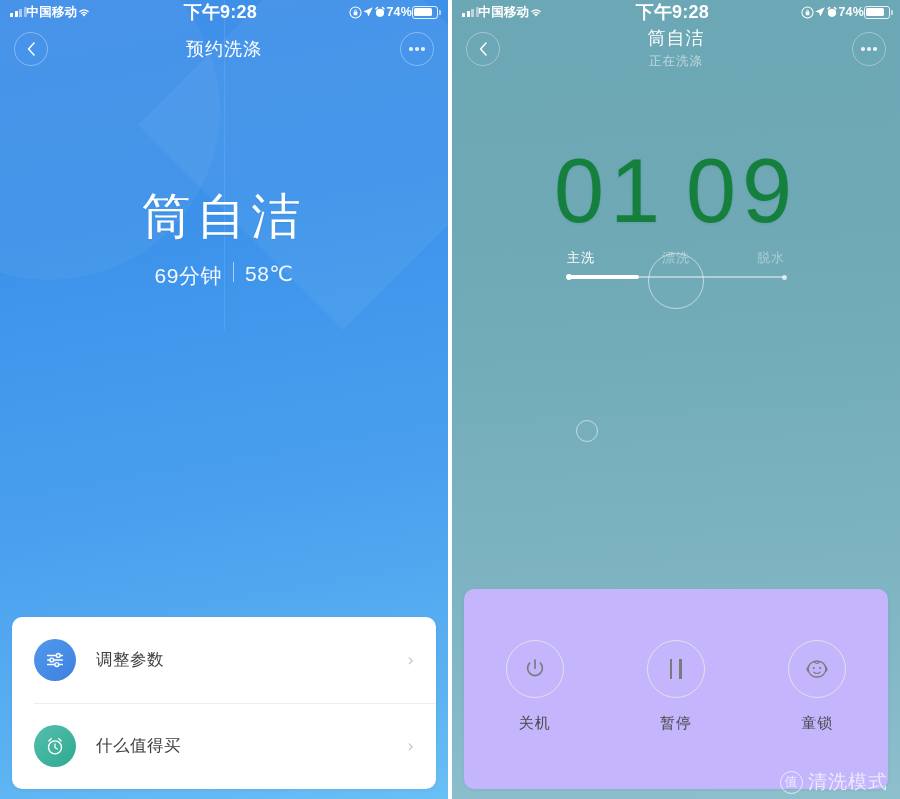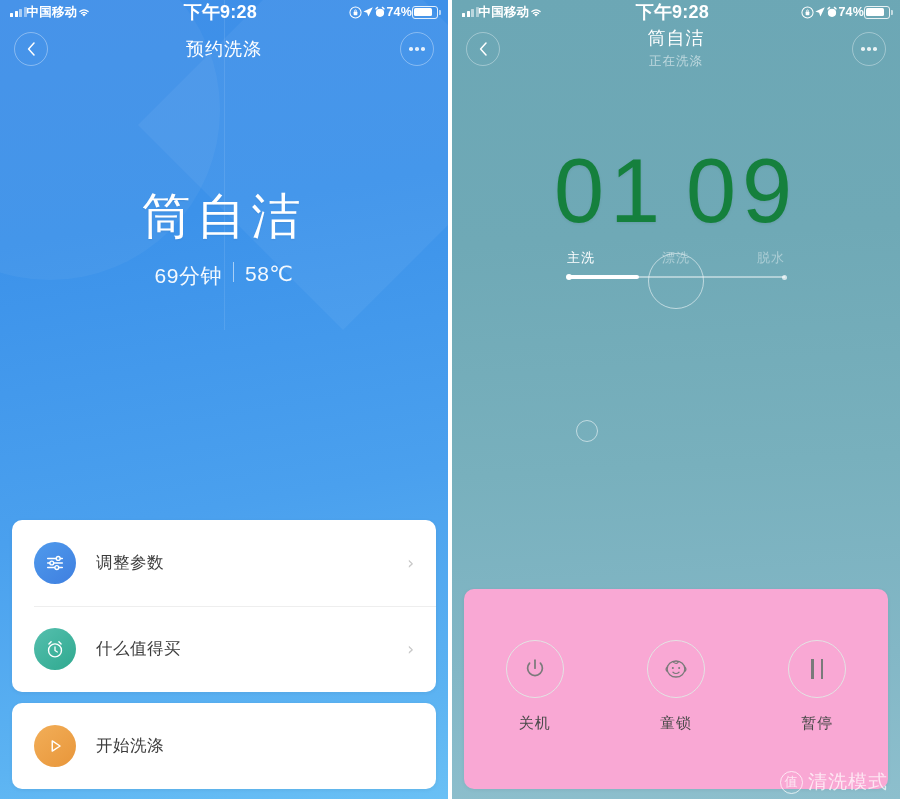--- a/index.html
+++ b/index.html
@@ -314,21 +314,21 @@
     top: -22px;
     transform: translateX(-50%);
   }
 
   
   .control-card {
     position: absolute;
     left: 12px; right: 12px;
     bottom: 10px;
     z-index: 6;
-    background: #f9a8d4;
+    background: #c4b5fd;
     border-radius: 10px;
     box-shadow: 0 1px 4px rgba(0,0,0,0.06);
     height: 194px;
     display: flex;
     align-items: center;
     justify-content: space-around;
     padding-bottom: 6px;
   }
   .ctl {
     display:flex; flex-direction:column; align-items:center;
@@ -476,30 +476,20 @@
               <path d="M13 10.8v3.9l2.5 1.5" stroke="#fff" stroke-width="1.4" fill="none" stroke-linecap="round" stroke-linejoin="round"></path>
               <path d="M6.4 7.6 8.8 5.2M19.6 7.6 17.2 5.2" stroke="#fff" stroke-width="1.5" stroke-linecap="round" fill="none"></path>
             </svg>
           </div>
           <div class="row-label">什么值得买</div>
           <div class="chev">›</div>
         </div>
 
       </div>
 
-      <div class="card">
-        <div class="row">
-          <div class="row-icon" style="background:linear-gradient(140deg,#f2ae58,#e8963a);">
-            <svg width="22" height="22" viewBox="0 0 24 24">
-              <path d="M9 6.5 17.5 12 9 17.5z" fill="none" stroke="#fff" stroke-width="1.6" stroke-linejoin="round"></path>
-            </svg>
-          </div>
-          <div class="row-label">开始洗涤</div>
-        </div>
-      </div>
     </div>
   </div>
 
   <div class="panel right">
     <div class="bg-teal"></div>
     <div class="deco">
       <div class="bubble" style="left:124px;top:420px;width:20px;height:20px;"></div>
     </div>
 
     <div class="statusbar">
@@ -579,45 +569,45 @@
 
     <div class="control-card">
       <div class="ctl">
         <div class="ctl-circle">
           <svg width="26" height="26" viewBox="0 0 26 26">
             <path d="M13 4.2v8" stroke="#7a7a7a" stroke-width="1.7" stroke-linecap="round" fill="none"></path>
             <path d="M7.6 7.1a7.4 7.4 0 1 0 10.8 0" stroke="#7a7a7a" stroke-width="1.7" fill="none" stroke-linecap="round"></path>
           </svg>
         </div>
         <div class="ctl-label">关机</div>
+      </div>
+
+      <div class="ctl">
+        <div class="ctl-circle">
+          <span class="pause-bars">
+              <i></i>
+              <i></i>
+            </span>
+        </div>
+        <div class="ctl-label">暂停</div>
       </div>
 
       <div class="ctl">
         <div class="ctl-circle">
           <svg width="30" height="28" viewBox="0 0 32 30">
             <path d="M6.5 15a9.5 8.6 0 1 1 19 0 9.5 8.6 0 1 1-19 0z" stroke="#7a7a7a" stroke-width="1.4" fill="none"></path>
             <path d="M6.6 13.2a2.6 2.6 0 0 0 0 4.4M25.4 13.2a2.6 2.6 0 0 1 0 4.4" stroke="#7a7a7a" stroke-width="1.4" fill="none"></path>
             <circle cx="12.6" cy="14" r="1.1" fill="#7a7a7a"></circle>
             <circle cx="19.4" cy="14" r="1.1" fill="#7a7a7a"></circle>
             <path d="M12.8 18.4a4.6 4.6 0 0 0 6.4 0" stroke="#7a7a7a" stroke-width="1.4" fill="none" stroke-linecap="round"></path>
             <path d="M13.2 7.6c1.2 1 2 1.4 2.9 1.4M18.6 7.4c-.8 1-1.4 1.5-2.2 1.7" stroke="#7a7a7a" stroke-width="1.2" fill="none" stroke-linecap="round"></path>
           </svg>
         </div>
         <div class="ctl-label">童锁</div>
       </div>
-
-      <div class="ctl">
-        <div class="ctl-circle">
-          <span class="pause-bars">
-              <i></i>
-              <i></i>
-            </span>
-        </div>
-        <div class="ctl-label">暂停</div>
-      </div>
     </div>
 
     <div class="watermark">
       <span class="wm-badge">值</span>
       <span>清洗模式</span>
     </div>
   </div>
 
 </div>
 

